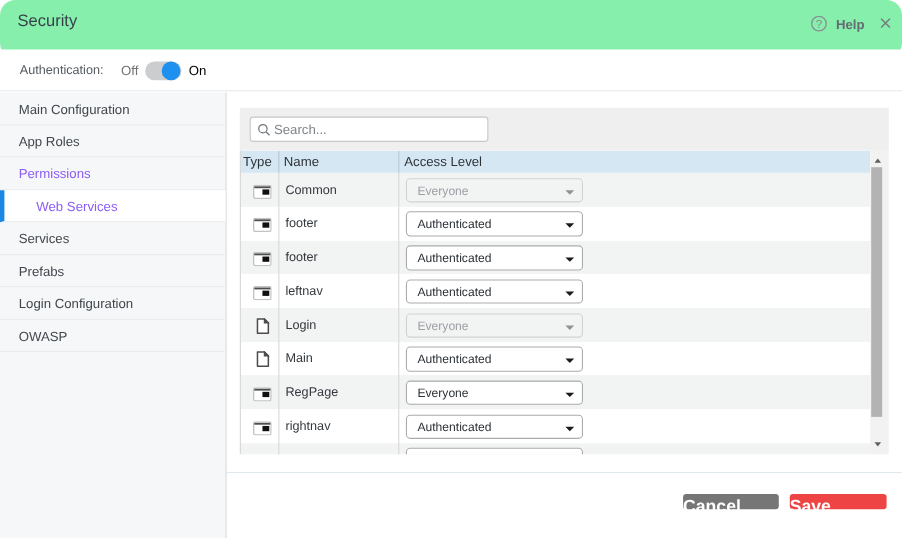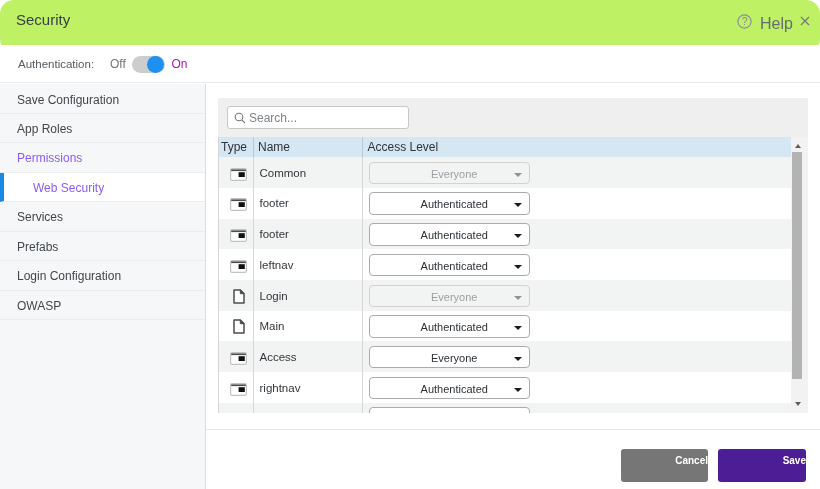--- a/index.html
+++ b/index.html
@@ -1,72 +1,72 @@
 <!DOCTYPE html>
 <html><head>
 <meta charset="utf-8">
 <style>
   * { margin:0; padding:0; box-sizing:border-box; }
   html,body { width:820px; height:489px; font-family:"Liberation Sans", sans-serif; background:#fff; overflow:hidden; }
   #app { position:relative; width:820px; height:489px; }
   .abs { position:absolute; }
 
   
-  #hdr { left:0; top:0; width:820px; height:53px; background:#bef264; border-bottom:1px solid #e0e0e0;border-radius:14px; }
+  #hdr { left:0; top:0; width:820px; height:53px; background:#86efac; border-bottom:1px solid #e0e0e0;border-radius:14px; }
   #hdr .title { left:16px; top:10.5px; font-size:15px; color:#38414a; }
-  #hdr .help-txt { left:760px; top:15px; font-size:16px; color:#636c72; }
+  #hdr .help-txt { left:760px; top:15px; font-size:12px; color:#636c72;font-weight:bold; }
 
   
   #auth { left:0; top:45px; width:820px; height:38px; background:#fff; border-bottom:1px solid #e8eaeb; }
   #auth .lbl { left:18px; top:12.5px; font-size:11.5px; color:#545b61; position:absolute; }
   .off { left:110px; top:12px; font-size:12px; color:#737373; position:absolute; }
-  .on  { left:171.5px; top:12px; font-size:12px; color:#a21caf; position:absolute; }
+  .on  { left:171.5px; top:12px; font-size:12px; color:#000000; position:absolute; }
   .track { left:131.5px; top:10.5px; width:33px; height:17.5px; border-radius:9px; background:#cbcdcf; position:absolute; }
   .knob { left:146.5px; top:10.5px; width:17.5px; height:17.5px; border-radius:50%; background:#1e90f0; position:absolute; }
 
   
   #side { left:0; top:84px; width:206px; height:405px; background:#f6f7f8; border-right:1px solid #dadcdd; }
   .sitem { position:absolute; left:0; width:205px; height:29.5px; line-height:31.5px; font-size:12px; color:#41474d; border-bottom:1px solid #eaecee; padding-left:17px; }
   .sub { }
   .blue { color:#8b5cf6; }
   .sel { background:#fff; border-left:4px solid #1a88e4; padding-left:29px; }
 
   
   #graybar { left:218px; top:98px; width:590px; height:39px; background:#efefef; }
-  #search { left:227px; top:106px; width:182px; height:23px; background:#fff; border:1px solid #c8c8c8; border-radius:3px; }
+  #search { left:227px; top:106px; width:217px; height:23px; background:#fff; border:1px solid #c8c8c8; border-radius:3px; }
   #search .ph { position:absolute; left:21px; top:4px; font-size:12px; color:#7f8488; }
 
   
   #tbl { left:218px; top:137px; width:573px; height:276px; overflow:hidden; border-left:1px solid #d5d5d5; }
   .thead { position:absolute; left:0; top:0; width:573px; height:30px; background:#d6e7f4; border-bottom:1px solid #c3cfd9; }
   .th { position:absolute; top:0; height:20px; line-height:20px; font-size:12px; color:#2e3338; }
   .row { position:absolute; left:0; width:573px; height:49px; border-bottom:1px solid #d7d7d7; }
   .row.g { background:#f2f3f3; }
   .row.w { background:#fff; }
   .cb { position:absolute; top:0; bottom:0; border-right:1px solid #d7d7d7; }
   .c1 { left:0; width:35px; } .c2 { left:35px; width:109px; }
   .nm { position:absolute; left:40.5px; top:9.5px; font-size:11.5px; color:#33383d; }
-  .dd { position:absolute; left:150px; top:4.5px; width:161px; height:22.5px; background:#fff; border:1px solid #ababab; border-radius:4px; font-size:11px; color:#2c3136; line-height:23px; padding-left:9.5px;text-align:center; }
+  .dd { position:absolute; left:150px; top:4.5px; width:161px; height:22.5px; background:#fff; border:1px solid #ababab; border-radius:4px; font-size:11px; color:#2c3136; line-height:23px; padding-left:9.5px; }
   .dd.dis { background:#f2f3f3; border-color:#d2d2d2; color:#9ba0a4; }
   .caret { position:absolute; right:7px; top:10px; width:0; height:0; border-left:4px solid transparent; border-right:4px solid transparent; border-top:4.5px solid #1b1b1b; }
   .dd.dis .caret { border-top-color:#8e9398; }
   .icon { position:absolute; left:9px; top:9px; }
 
   
   #sbar { left:791px; top:137px; width:17px; height:276px; background:#f2f2f2; }
   #sthumb { position:absolute; left:0.5px; top:15px; width:10.5px; height:227px; background:#b3b3b3; }
   .sarrow { position:absolute; left:3.5px; width:0; height:0; border-left:3px solid transparent; border-right:3px solid transparent; }
   .up { top:7px; border-bottom:4px solid #5f5f5f; }
   .dn { bottom:7px; border-top:4px solid #5f5f5f; }
 
   
   #sep { left:206px; top:429px; width:614px; height:1px; background:#dfe8ec; }
-  .btn { position:absolute; top:449px; height:33px; border-radius:3px; color:#fff; font-size:10px; font-weight:bold; text-align:right; line-height:23.5px; }
+  .btn { position:absolute; top:449px; height:14px; border-radius:3px; color:#fff; font-size:16px; font-weight:bold; text-align:left; line-height:23.5px; }
   #cancel { left:621px; width:87px; background:#767676; }
-  #save { left:718px; width:88px; background:#4c1d95;padding-left:24px; }
+  #save { left:718px; width:88px; background:#ef4444; }
 </style>
 </head>
 <body>
 <div id="app">
   <div id="hdr" class="abs">
     <div class="title abs">Security</div>
     <svg class="abs" style="left:737px;top:14px" width="15" height="15" viewBox="0 0 15 15">
       <circle cx="7.5" cy="7.5" r="6.6" fill="none" stroke="#8b9094" stroke-width="1.2"></circle>
       <text x="7.6" y="11.2" font-size="10.5" fill="#878c90" text-anchor="middle" font-family="Liberation Sans">?</text>
     </svg>
@@ -78,24 +78,24 @@
 
   <div id="auth" class="abs">
     <div class="lbl">Authentication:</div>
     <div class="off">Off</div>
     <div class="track"></div>
     <div class="knob"></div>
     <div class="on">On</div>
   </div>
 
   <div id="side" class="abs">
-    <div class="sitem" style="top:0.5px">Save Configuration</div>
+    <div class="sitem" style="top:0.5px">Main Configuration</div>
     <div class="sitem" style="top:29.5px">App Roles</div>
     <div class="sitem blue" style="top:59px">Permissions</div>
-    <div class="sitem sub blue sel" style="top:88.5px">Web Security</div>
+    <div class="sitem sub blue sel" style="top:88.5px">Web Services</div>
     <div class="sitem sub" style="top:118px">Services</div>
     <div class="sitem" style="top:177px">Login Configuration</div>
     <div class="sitem sub" style="top:147.5px">Prefabs</div>
     <div class="sitem" style="top:206.5px">OWASP</div>
   </div>
 
   <div id="graybar" class="abs"></div>
   <div id="search" class="abs">
     <svg style="position:absolute;left:6px;top:5px" width="12" height="12" viewBox="0 0 12 12">
       <circle cx="5" cy="5" r="3.8" fill="none" stroke="#6f7478" stroke-width="1.1"></circle>
@@ -177,21 +177,21 @@
       <div class="dd">Authenticated<span class="caret"></span></div>
     </div>
     <div class="row g" style="top:204.4px">
       <div class="cb c1"></div>
         <div class="cb c2"></div>
       <svg class="icon" style="left:11px;top:10.5px" width="17" height="13" viewBox="0 0 17 13">
           <rect x="0.6" y="0.6" width="15.8" height="11.8" rx="1.6" fill="#fff" stroke="#c2c2c2" stroke-width="1.2"></rect>
           <rect x="1.2" y="1.4" width="14.6" height="1.7" fill="#4d4d4d"></rect>
           <rect x="8.6" y="4.2" width="6.2" height="4.8" fill="#101010"></rect>
         </svg>
-      <div class="nm">Access</div>
+      <div class="nm">RegPage</div>
       <div class="dd">Everyone<span class="caret"></span></div>
     </div>
     <div class="row w" style="top:235.1px">
       <div class="cb c1"></div>
         <div class="cb c2"></div>
       <svg class="icon" style="left:11px;top:10.5px" width="17" height="13" viewBox="0 0 17 13">
           <rect x="0.6" y="0.6" width="15.8" height="11.8" rx="1.6" fill="#fff" stroke="#c2c2c2" stroke-width="1.2"></rect>
           <rect x="1.2" y="1.4" width="14.6" height="1.7" fill="#4d4d4d"></rect>
           <rect x="8.6" y="4.2" width="6.2" height="4.8" fill="#101010"></rect>
         </svg>

